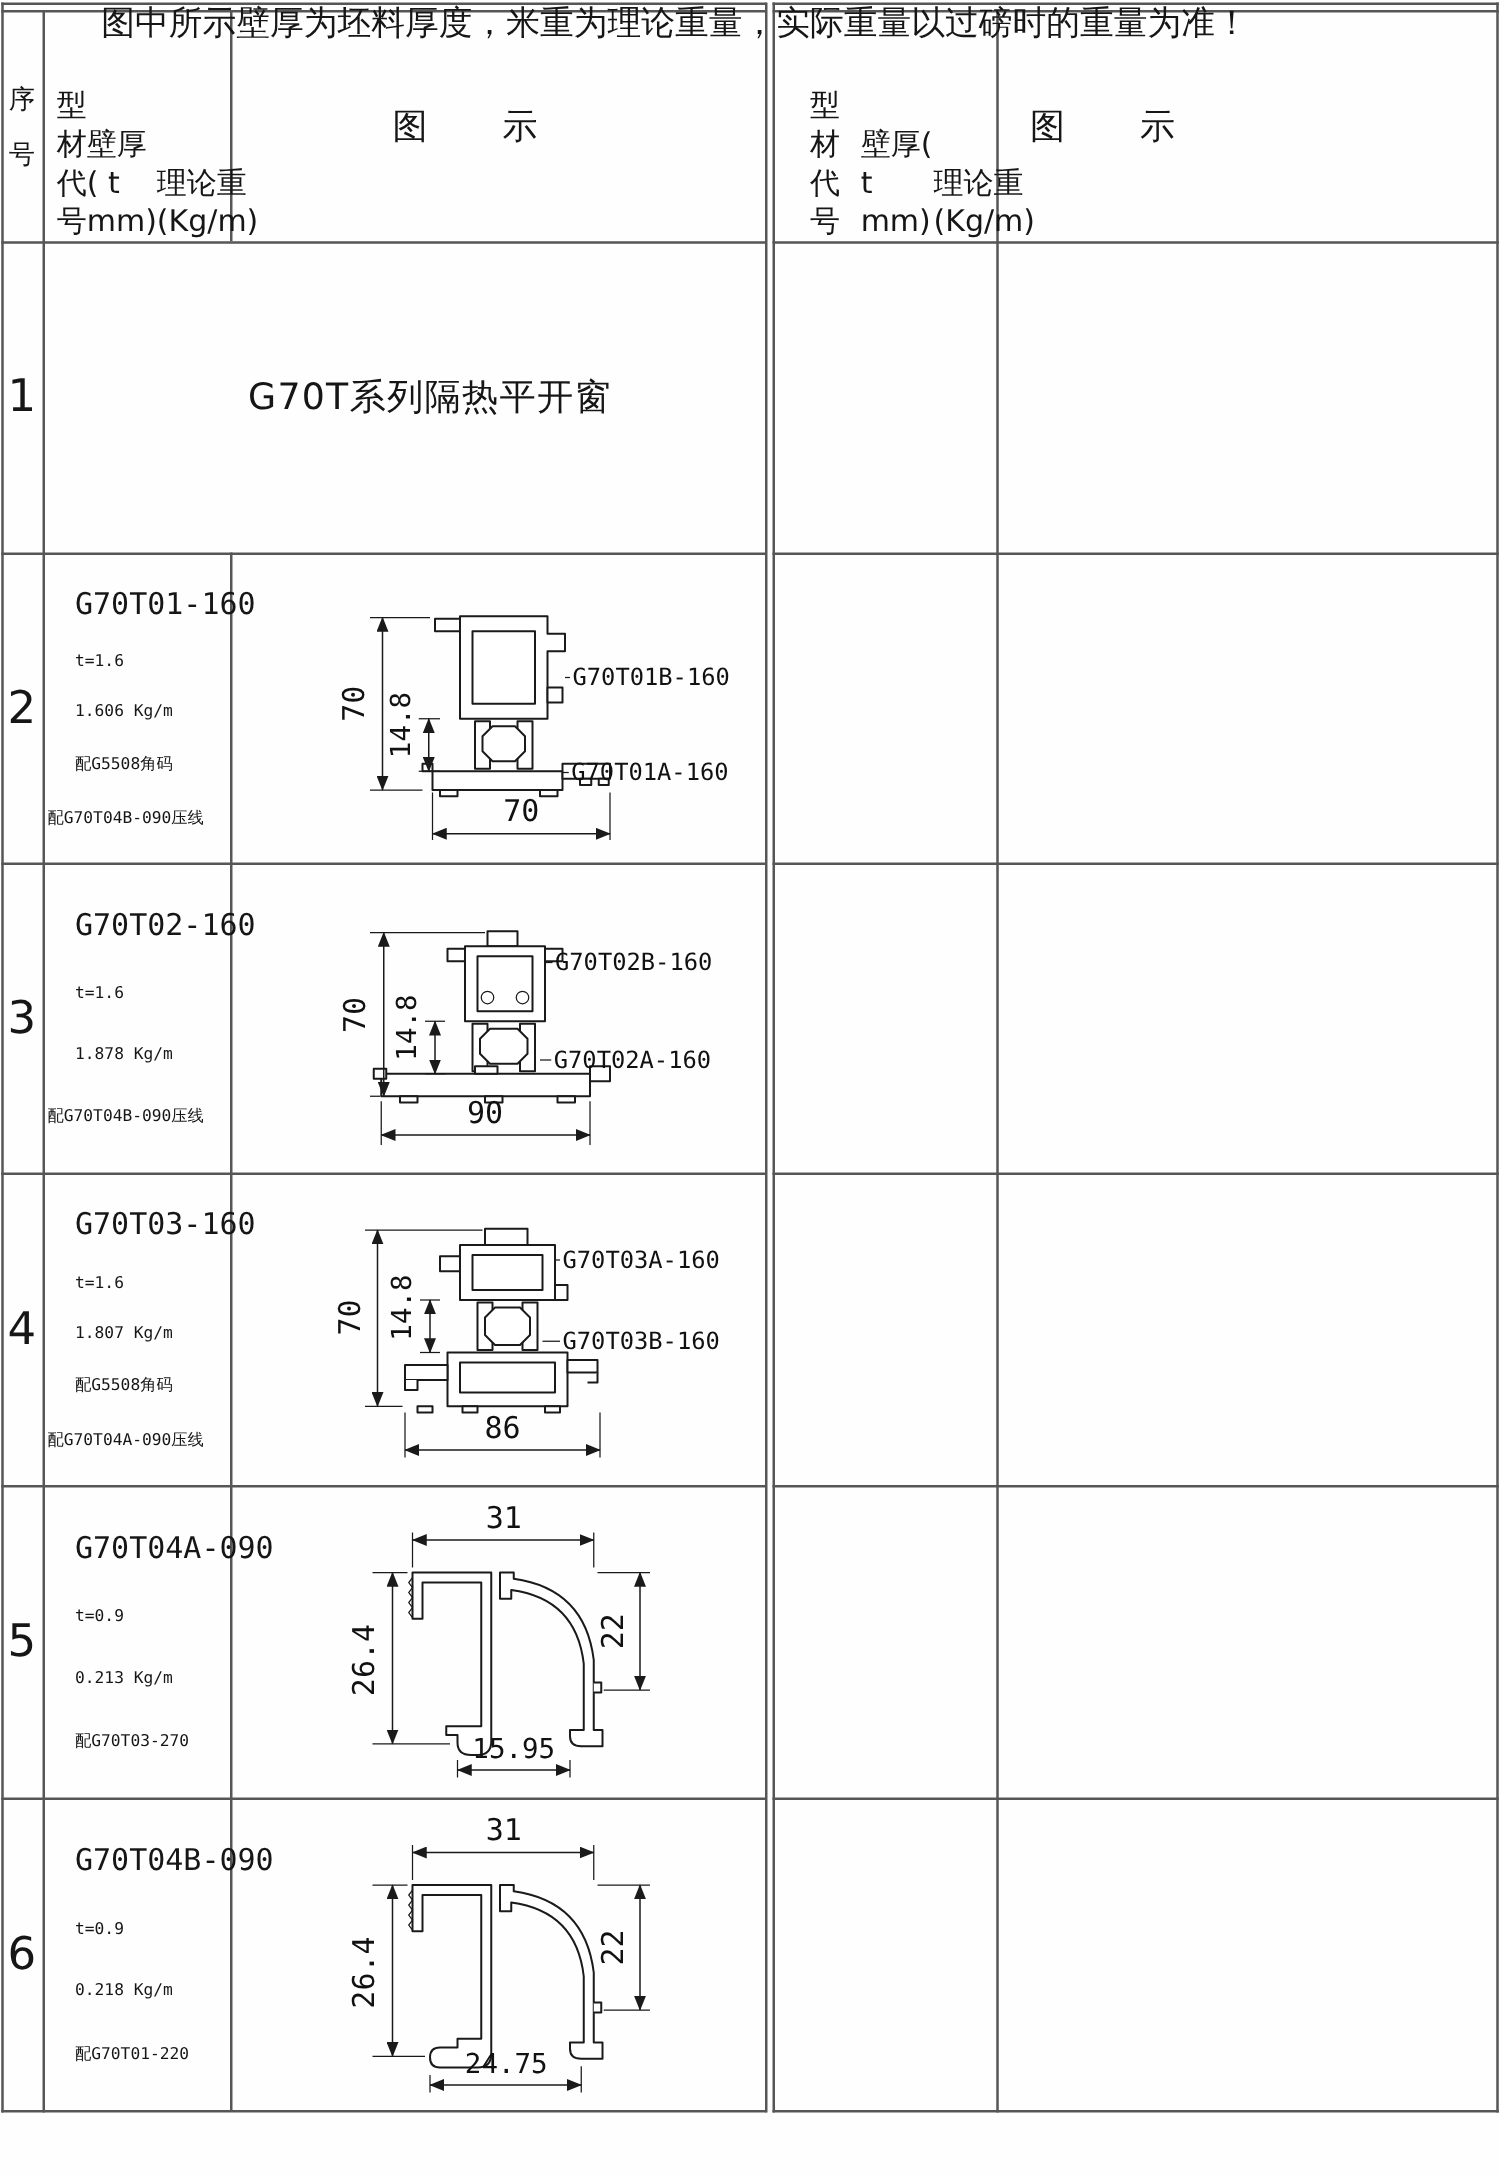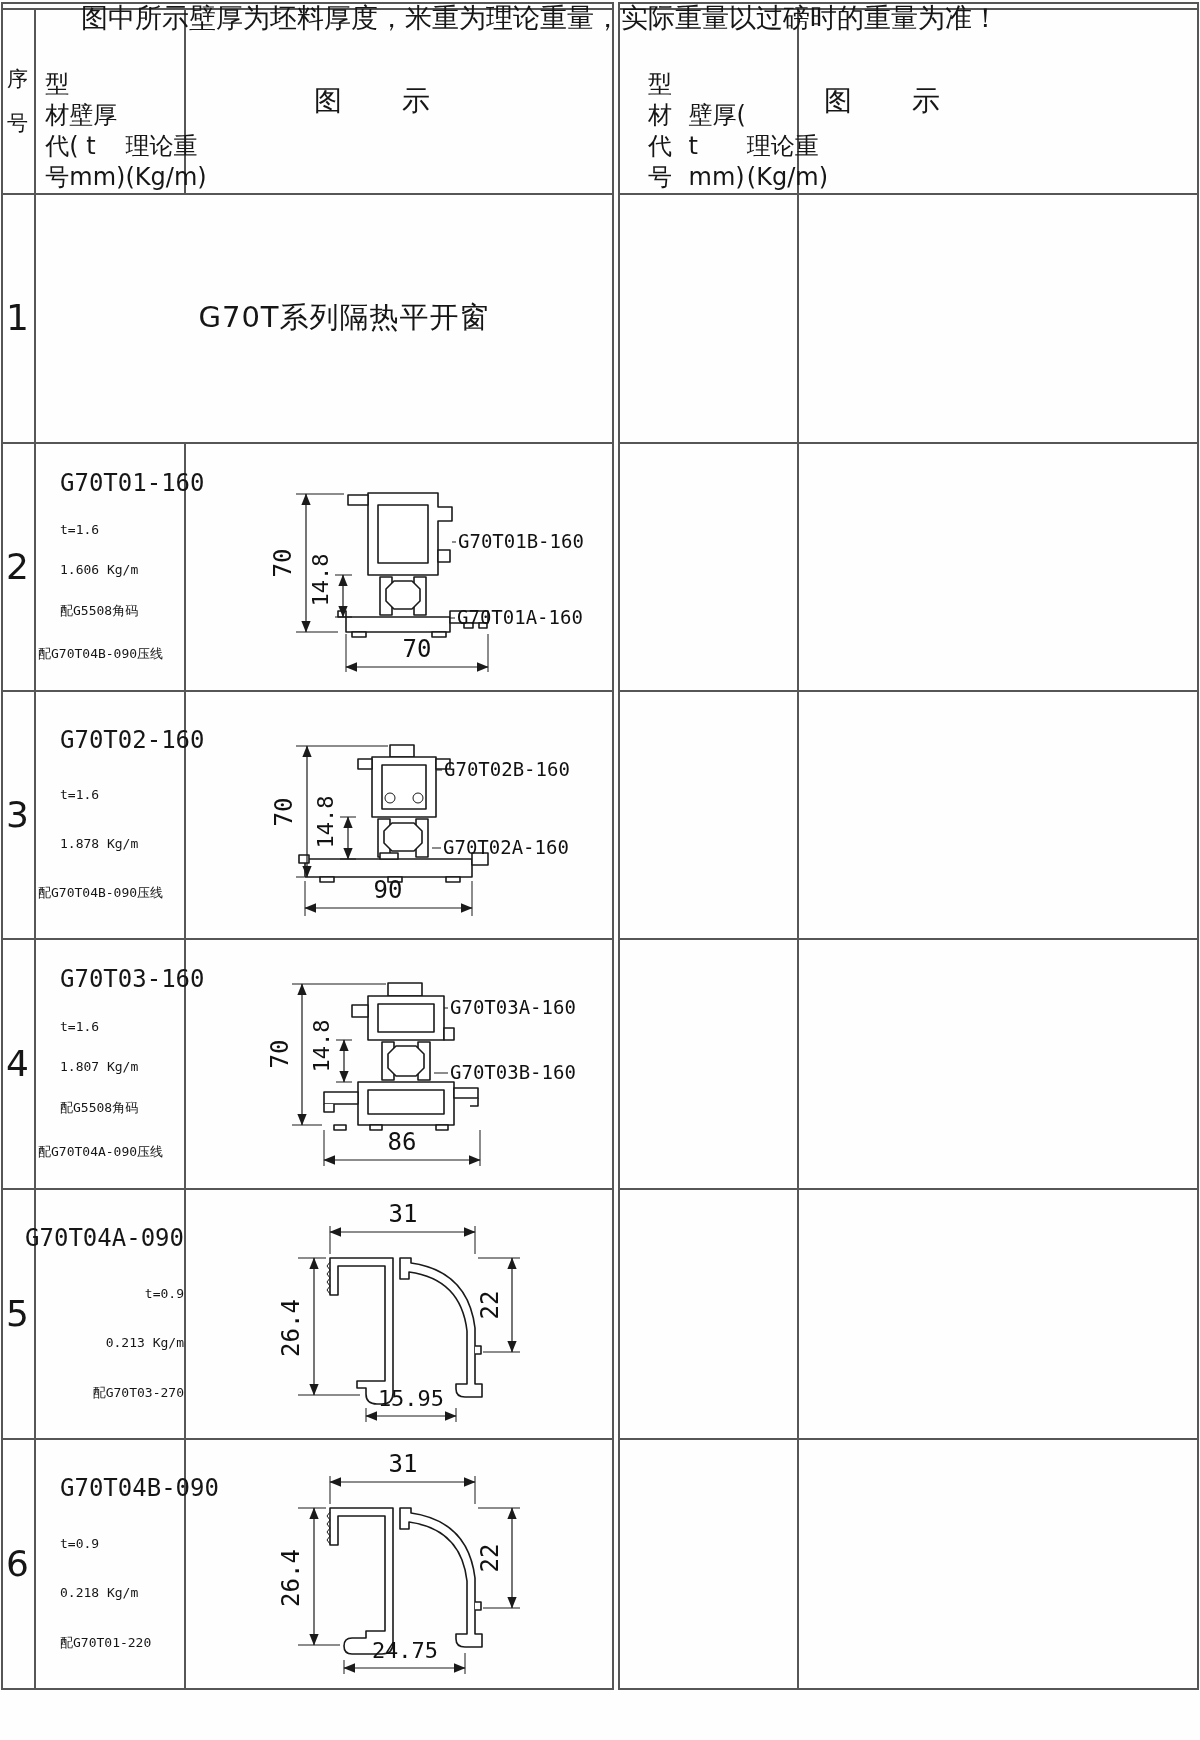--- a/index.html
+++ b/index.html
@@ -132,21 +132,21 @@
     <span class="spec-line">1.878 Kg/m</span>
     <span class="spec-line long">配G70T04B-090压线</span>
   </div>
   <div class="cell spec-block" style="left:36px;top:940px;width:148px;height:246px;">
     <span class="spec-line code">G70T03-160</span>
     <span class="spec-line">t=1.6</span>
     <span class="spec-line">1.807 Kg/m</span>
     <span class="spec-line">配G5508角码</span>
     <span class="spec-line long">配G70T04A-090压线</span>
   </div>
-  <div class="cell spec-block" style="left:36px;top:1190px;width:148px;height:246px;align-items:flex-end;">
+  <div class="cell spec-block" style="left:36px;top:1190px;width:148px;height:246px;">
     <span class="spec-line code">G70T04A-090</span>
     <span class="spec-line">t=0.9</span>
     <span class="spec-line">0.213 Kg/m</span>
     <span class="spec-line">配G70T03-270</span>
   </div>
   <div class="cell spec-block" style="left:36px;top:1440px;width:155px;height:246px;">
     <span class="spec-line code">G70T04B-090</span>
     <span class="spec-line">t=0.9</span>
     <span class="spec-line">0.218 Kg/m</span>
     <span class="spec-line">配G70T01-220</span>

